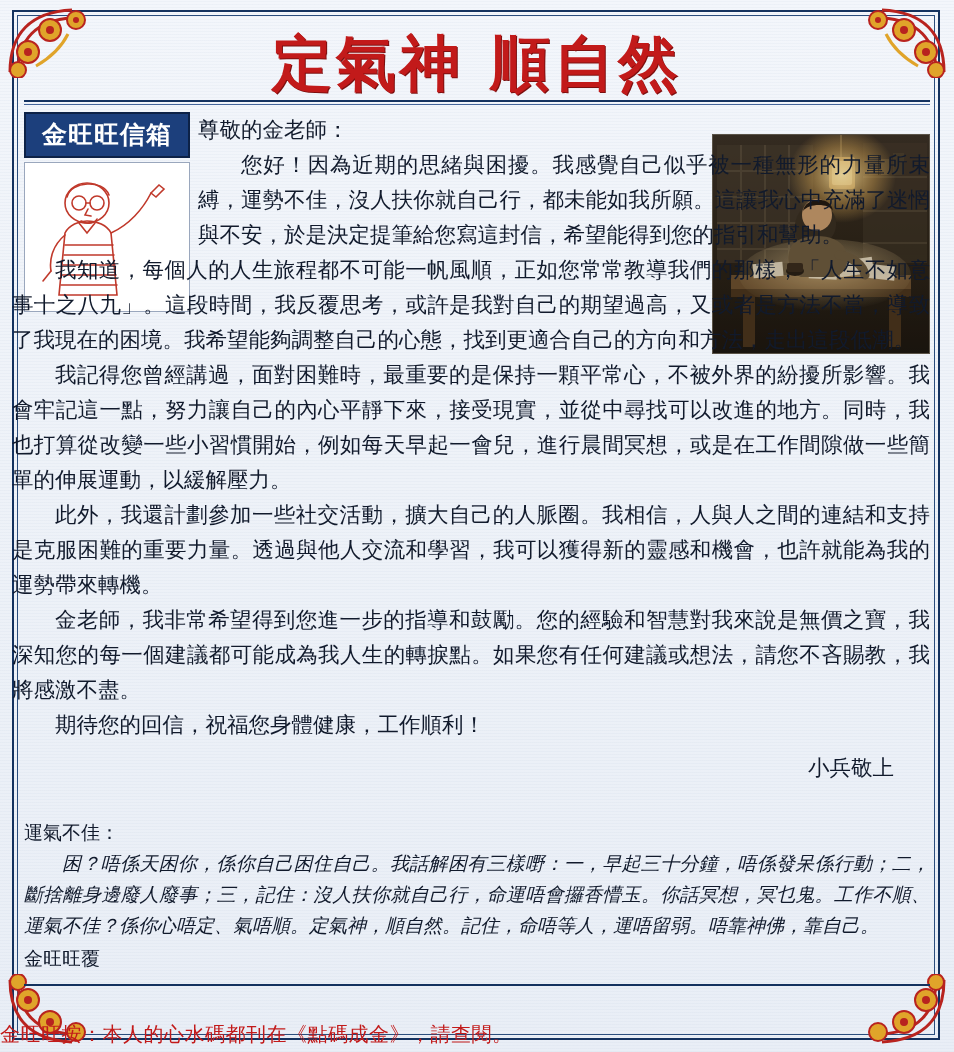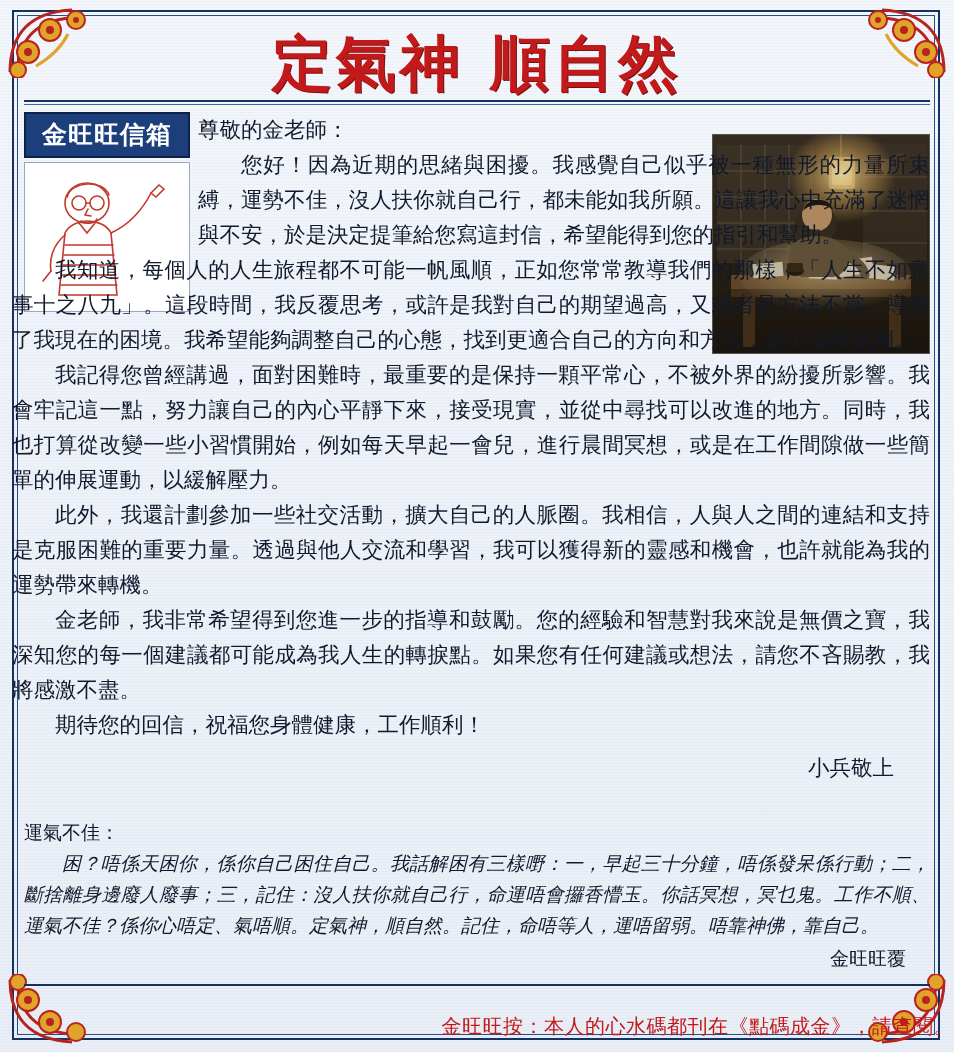--- a/index.html
+++ b/index.html
@@ -164,31 +164,30 @@
     right: 24px;
     bottom: 78px;
     font-family: "DejaVu Serif", "Liberation Serif", serif;
     font-size: 19px;
     line-height: 31px;
     color: #111a2c;
     text-align: justify;
   }
   .reply .r-indent { text-indent: 2em; font-style: italic; }
   .reply-sign {
-    text-align: right;
     padding-right: 24px;
     margin-top: 2px;
   }
 
   
   .footer-note {
     position: absolute;
     left: 0; right: 0;
-    bottom: 12px;
-    text-align: right;
+    bottom: 4px;
+    text-align: left;
     font-family: "DejaVu Serif", "Liberation Serif", serif;
     font-size: 20px;
     color: #c21a1a;
     letter-spacing: 0.5px;
   }
 </style>
 </head>
 <body>
 
 <div class="page">

